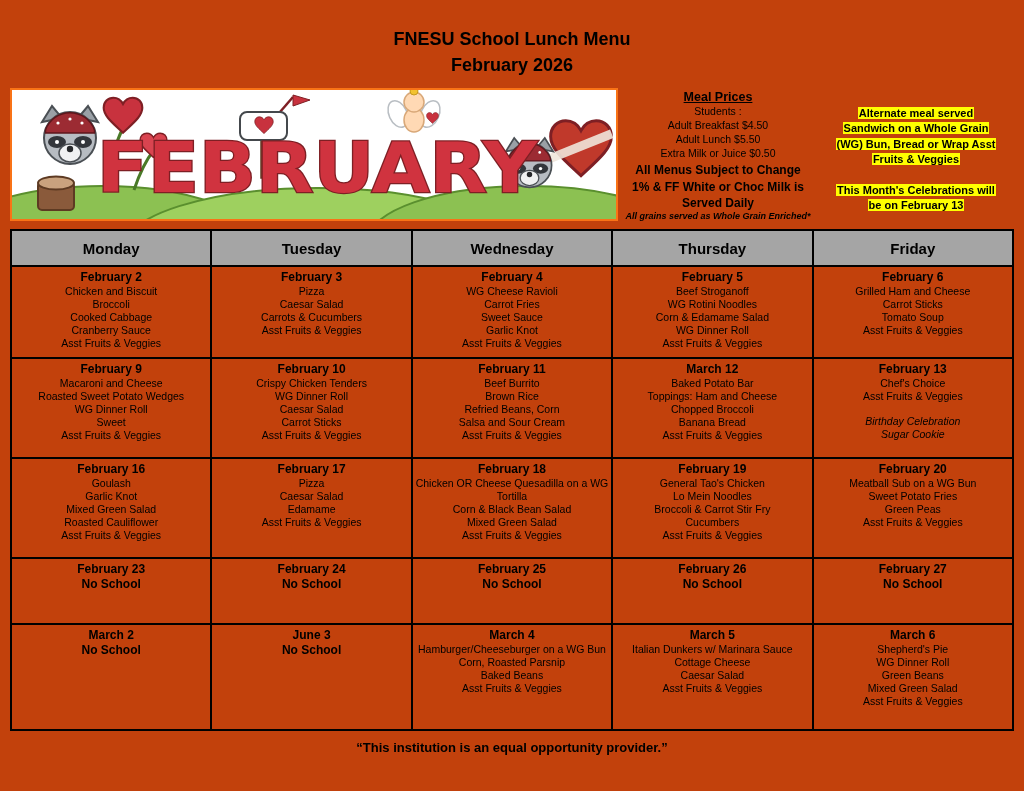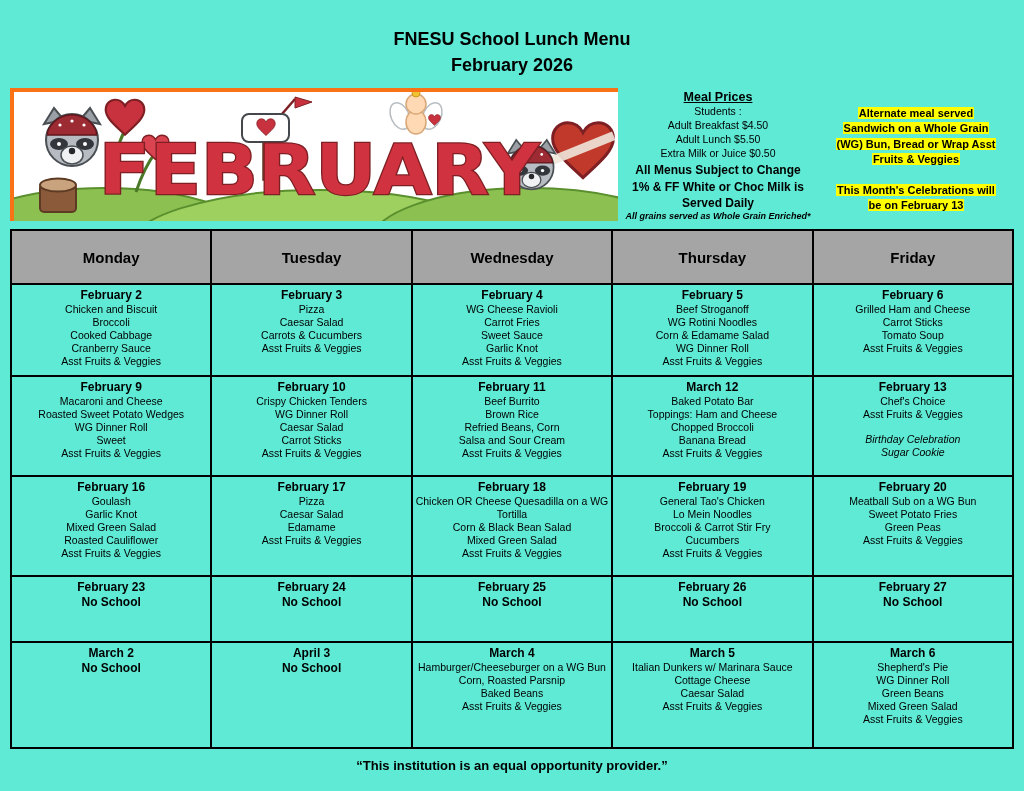--- a/index.html
+++ b/index.html
@@ -1,40 +1,40 @@
 <!DOCTYPE html>
 <html><head>
 <meta charset="utf-8">
 <style>
   html,body{margin:0;padding:0;background:#ffffff;}
   .page{
-    width:1024px;height:791px;background:#5eead4;position:relative;
+    width:1024px;height:791px;background:#c2410c;position:relative;
     font-family:"Liberation Sans", sans-serif;color:#000;overflow:hidden;
     box-sizing:border-box;padding:26px 10px 0 10px;
   }
   .titles{text-align:center;line-height:1.45;}
   .title-line{font-size:18px;font-weight:bold;}
   
   .topband{display:flex;margin-top:10px;height:133px;}
-  .banner{width:608px;height:133px;border:4px solid #f97316;box-sizing:border-box;background:#fff;flex:none;}
+  .banner{width:608px;height:133px;border:2px solid #f97316;box-sizing:border-box;background:#fff;flex:none;}
   .banner svg{display:block;}
   .prices{width:200px;flex:none;text-align:center;padding-top:2px;box-sizing:border-box;}
   .prices-heading{font-size:12.5px;font-weight:bold;text-decoration:underline;margin-bottom:1px;}
   .price-line{font-size:10.5px;line-height:1.32;}
   .price-note{font-size:12px;font-weight:bold;line-height:1.3;margin-top:2px;}
   .price-italic{font-size:9px;font-weight:bold;font-style:italic;line-height:1.3;}
   .alt{width:196px;flex:none;text-align:center;font-size:11px;font-weight:bold;line-height:1.38;padding-top:2px;box-sizing:border-box;}
   .alt p{margin:16px;}
   .alt p + p{margin-top:15px;}
   .hl{background:#ffff00;padding:0 1px;box-decoration-break:clone;-webkit-box-decoration-break:clone;}
   
   table.menu{border-collapse:collapse;table-layout:fixed;width:1004px;margin-top:8px;}
   table.menu th{
     background:#a5a5a5;border:2px solid #000;font-size:15px;font-weight:bold;
-    height:22px;padding:15px 0;
+    height:22px;padding:6px 0;
   }
   table.menu td{
     border:2px solid #000;vertical-align:top;text-align:center;padding:3px 2px 2px 2px;
   }
   #menu-body tr:nth-child(1) td{height:85px;}
   #menu-body tr:nth-child(2) td{height:93px;}
   #menu-body tr:nth-child(3) td{height:93px;}
   #menu-body tr:nth-child(4) td{height:59px;}
   #menu-body tr:nth-child(5) td{height:99px;}
   .cell-date{font-weight:bold;font-size:12px;line-height:1.25;}
@@ -302,21 +302,21 @@
             <div class="cell-date">February 27</div>
             <div class="no-school">No School</div>
           </td>
         </tr>
         <tr>
           <td>
             <div class="cell-date">March 2</div>
             <div class="no-school">No School</div>
           </td>
           <td>
-            <div class="cell-date">April 3</div>
+            <div class="cell-date">June 3</div>
             <div class="no-school">No School</div>
           </td>
           <td>
             <div class="cell-date">March 4</div>
             <div class="cell-item">Hamburger/Cheeseburger on a WG Bun</div>
             <div class="cell-item">Corn, Roasted Parsnip</div>
             <div class="cell-item">Baked Beans</div>
             <div class="cell-item">Asst Fruits &amp; Veggies</div>
           </td>
           <td>

